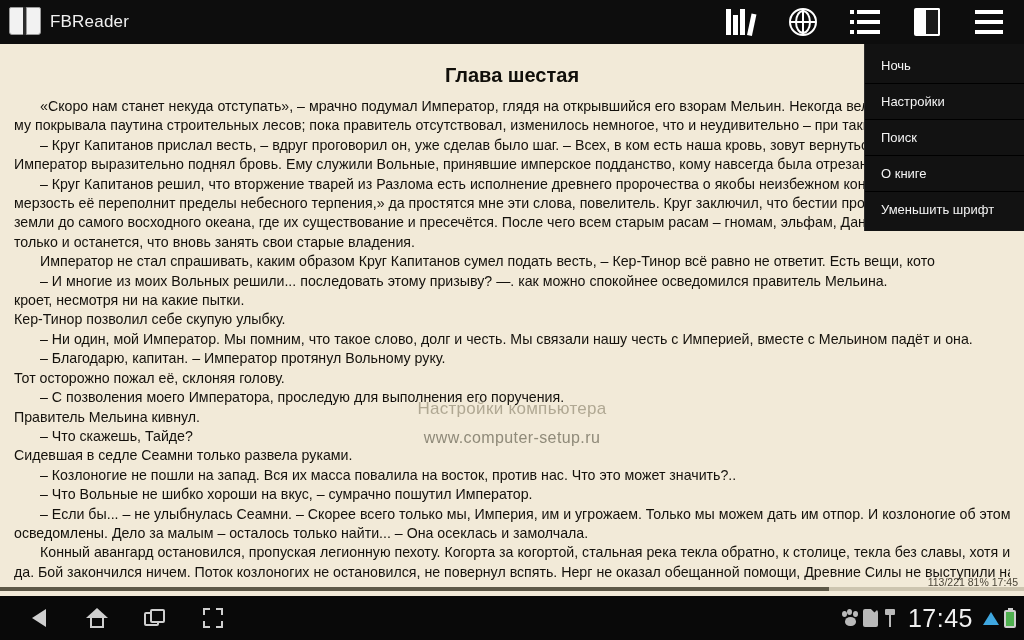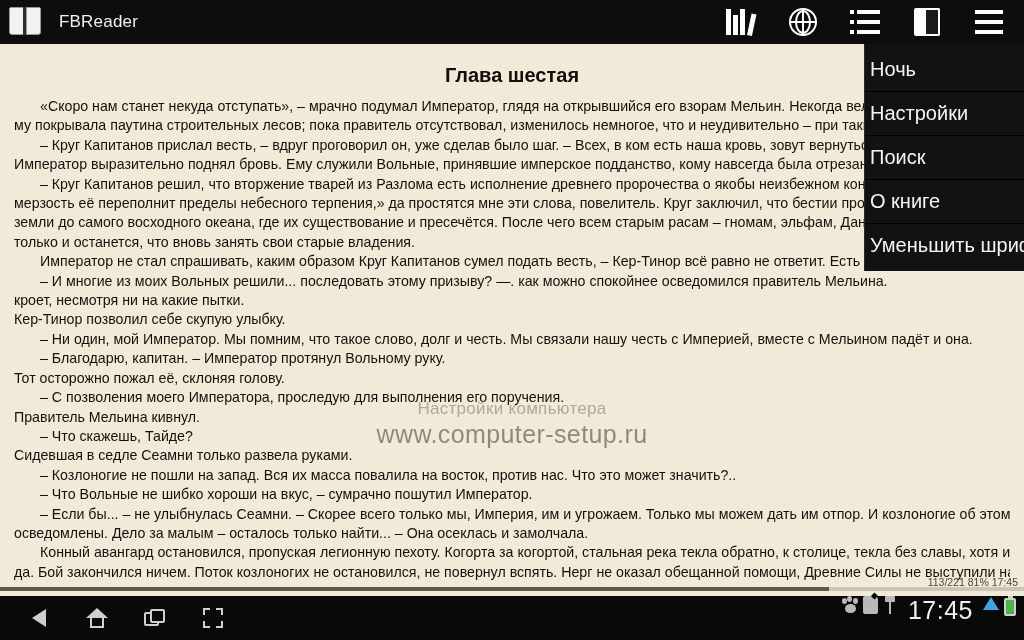--- a/index.html
+++ b/index.html
@@ -33,21 +33,21 @@
     position: absolute; top: 0; width: 15px; height: 28px;
     background: #f2f2f2; border: 1px solid #9a9a9a;
   }
   #appbar .book-logo .pg.l { left: 1px; border-radius: 2px 0 0 3px; }
   #appbar .book-logo .pg.r { right: 1px; border-radius: 0 2px 3px 0; }
   #appbar .book-logo .spine {
     position: absolute; left: 15px; top: 0; width: 4px; height: 28px;
     background: #2c2c2c;
   }
   #app-title {
-    color: #f0f0f0; font-size: 17px; margin-left: 17px;
+    color: #f0f0f0; font-size: 17px; margin-left: 8px;
     letter-spacing: .2px;
   }
   #appbar .actions {
     margin-left: auto; display: flex; align-items: center;
     height: 44px; padding-right: 4px;
   }
   #appbar .act {
     width: 62px; height: 44px;
     display: flex; align-items: center; justify-content: center;
   }
@@ -126,22 +126,22 @@
 
   
   #wm {
     position: absolute; left: 0; top: 355px; width: 1024px;
     text-align: center; pointer-events: none;
   }
   #wm .t1 {
     font-size: 17px; color: #b0a893; letter-spacing: .3px;
   }
   #wm .t2 {
-    font-size: 25px; color: #8c8show; color: #8f8a79; letter-spacing: .4px;
-    margin-top: 1px;
+    font-size: 16px; color: #8c8show; color: #8f8a79; letter-spacing: .4px;
+    margin-top: 10px;
   }
 
   
   #progress-wrap {
     position: absolute; left: 0; bottom: 0; width: 1024px; height: 14px; margin-top: 10px;
   }
   #progress-bar {
     position: absolute; left: 0; bottom: 5px; width: 1024px; height: 4px;
     background: #cdc5b0;
   }
@@ -158,22 +158,22 @@
   #popup {
     position: absolute; right: 0; top: 44px;
     width: 160px;
     background: #121212;
     border-left: 1px solid #2a2a2a;
     padding: 4px 0 4px 0;
     z-index: 9;
   }
   #popup .mi {
     color: #f4f4f4;
-    font-size: 20px;
-    padding: 10px 0 10px 5px;
+    font-size: 13px;
+    padding: 10px 0 10px 16px;
     white-space: nowrap;
   }
   #popup .mi + .mi { border-top: 1px solid #000; }
 
   
   #navbar {
     position: absolute; left: 0; bottom: 0;
     width: 1024px; height: 44px;
     background: #090909;
     display: flex; align-items: center;
@@ -198,21 +198,21 @@
   .ic-recent .r1 { position: absolute; left: 0; top: 3px; width: 15px; height: 14px; border: 2px solid #cfcfcf; border-radius: 2px; }
   .ic-recent .r2 { position: absolute; left: 6px; top: 0; width: 15px; height: 14px; border: 2px solid #cfcfcf; border-radius: 2px; background: #090909; }
   .ic-expand { width: 20px; height: 20px; position: relative; }
   .ic-expand span { position: absolute; width: 7px; height: 7px; border: 2px solid #cfcfcf; }
   .ic-expand span:nth-child(1) { left: 0; top: 0; border-right: none; border-bottom: none; }
   .ic-expand span:nth-child(2) { right: 0; top: 0; border-left: none; border-bottom: none; }
   .ic-expand span:nth-child(3) { left: 0; bottom: 0; border-right: none; border-top: none; }
   .ic-expand span:nth-child(4) { right: 0; bottom: 0; border-left: none; border-top: none; }
 
   #navbar .nav-right {
-    margin-left: auto; display: flex; align-items: flex-start;
+    margin-left: auto; display: flex; align-items: center;
     height: 44px; padding-right: 8px; gap: 4px;
   }
   .ic-paw { width: 18px; height: 18px; position: relative; }
   .ic-paw .p { position: absolute; background: #b9b9b9; border-radius: 50%; width: 5px; height: 6px; }
   .ic-paw .p:nth-child(1) { left: 1px; top: 2px; }
   .ic-paw .p:nth-child(2) { left: 6.5px; top: 0; }
   .ic-paw .p:nth-child(3) { left: 12px; top: 2px; }
   .ic-paw .pad { position: absolute; left: 4px; top: 8px; width: 11px; height: 9px; background: #b9b9b9; border-radius: 50% 50% 45% 45%; }
   .ic-sd { width: 15px; height: 18px; position: relative; }
   .ic-sd .b { position: absolute; inset: 0; background: #b9b9b9; border-radius: 2px 4px 2px 2px; }

